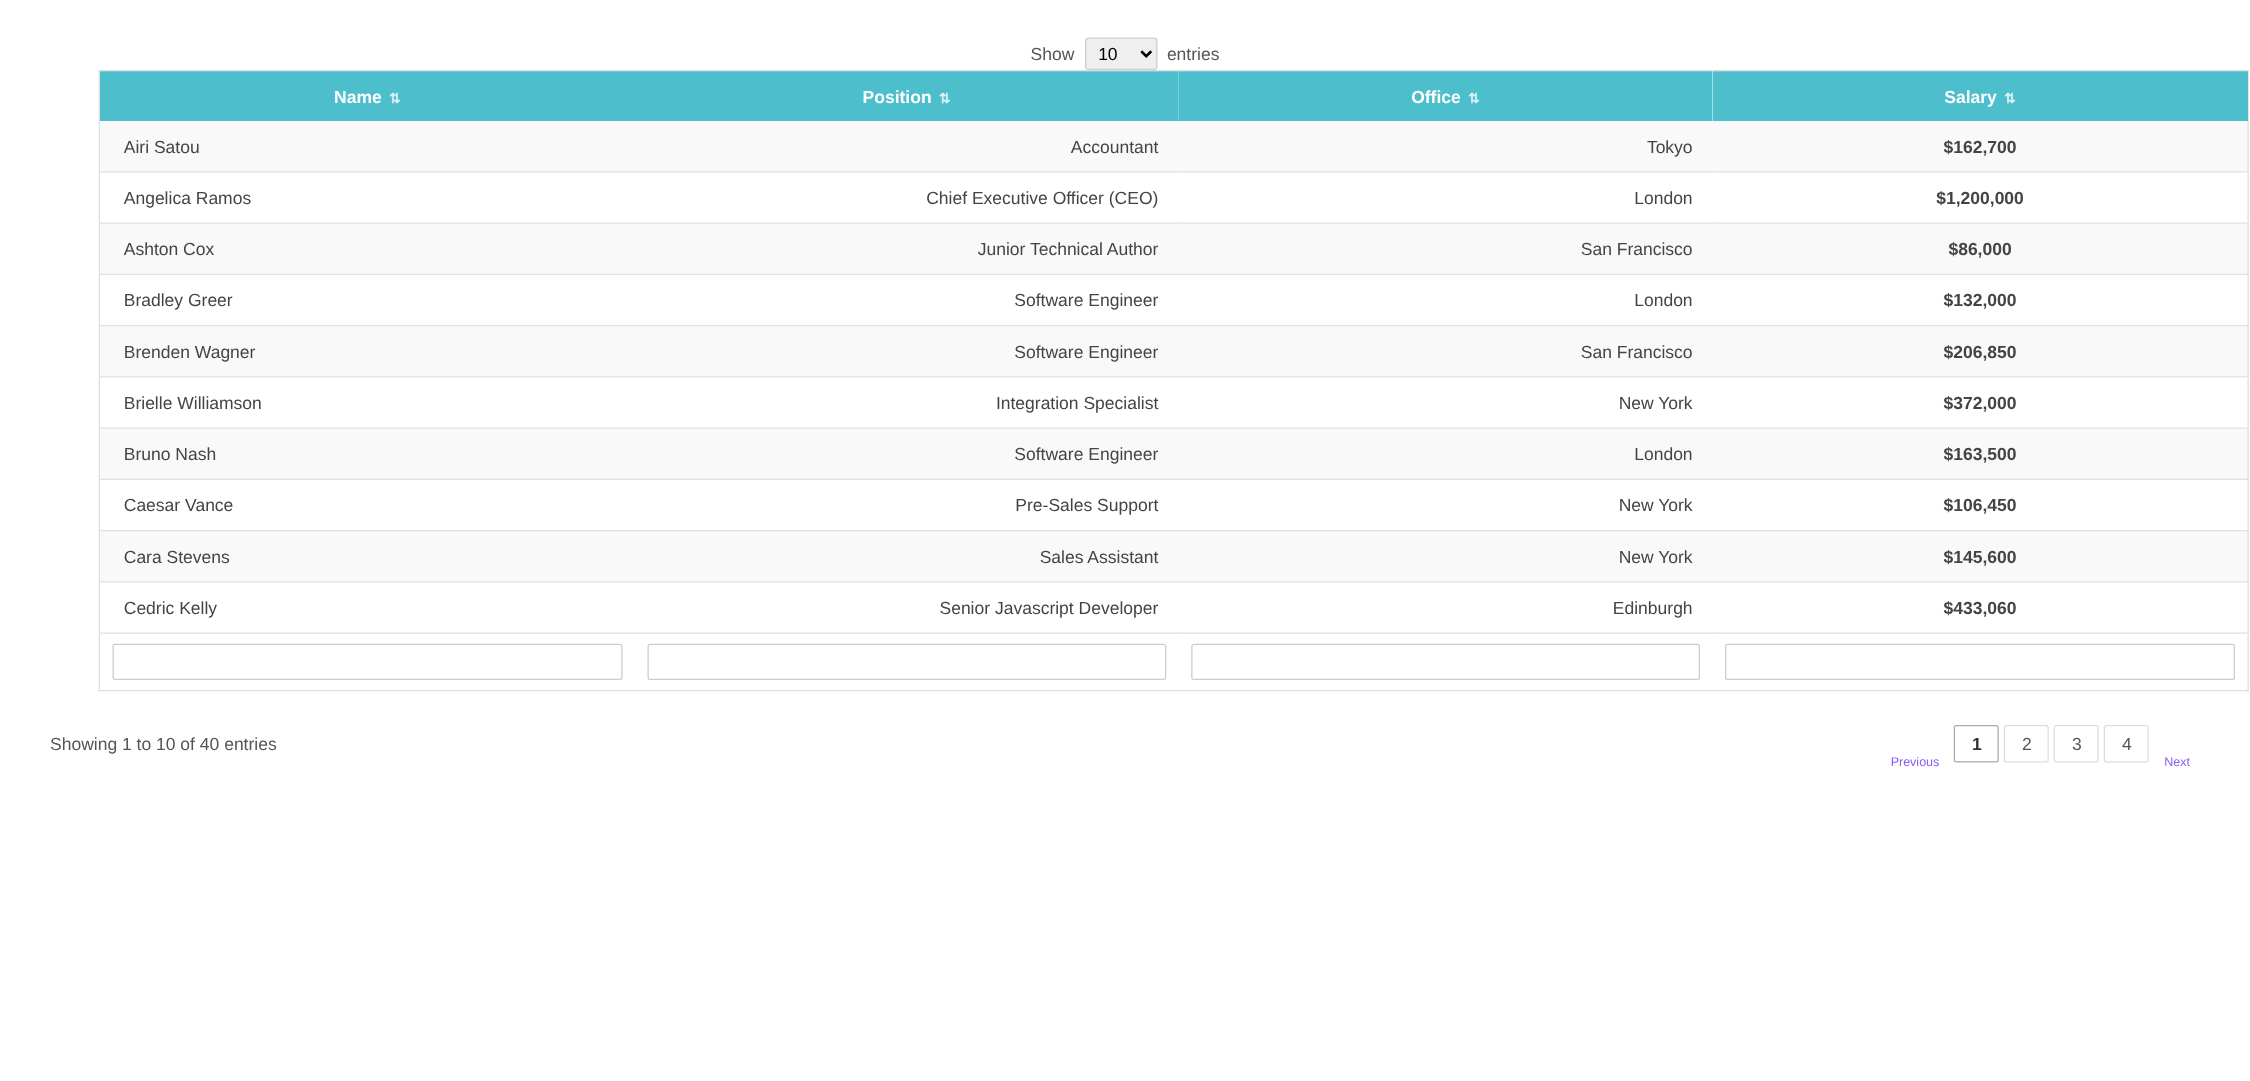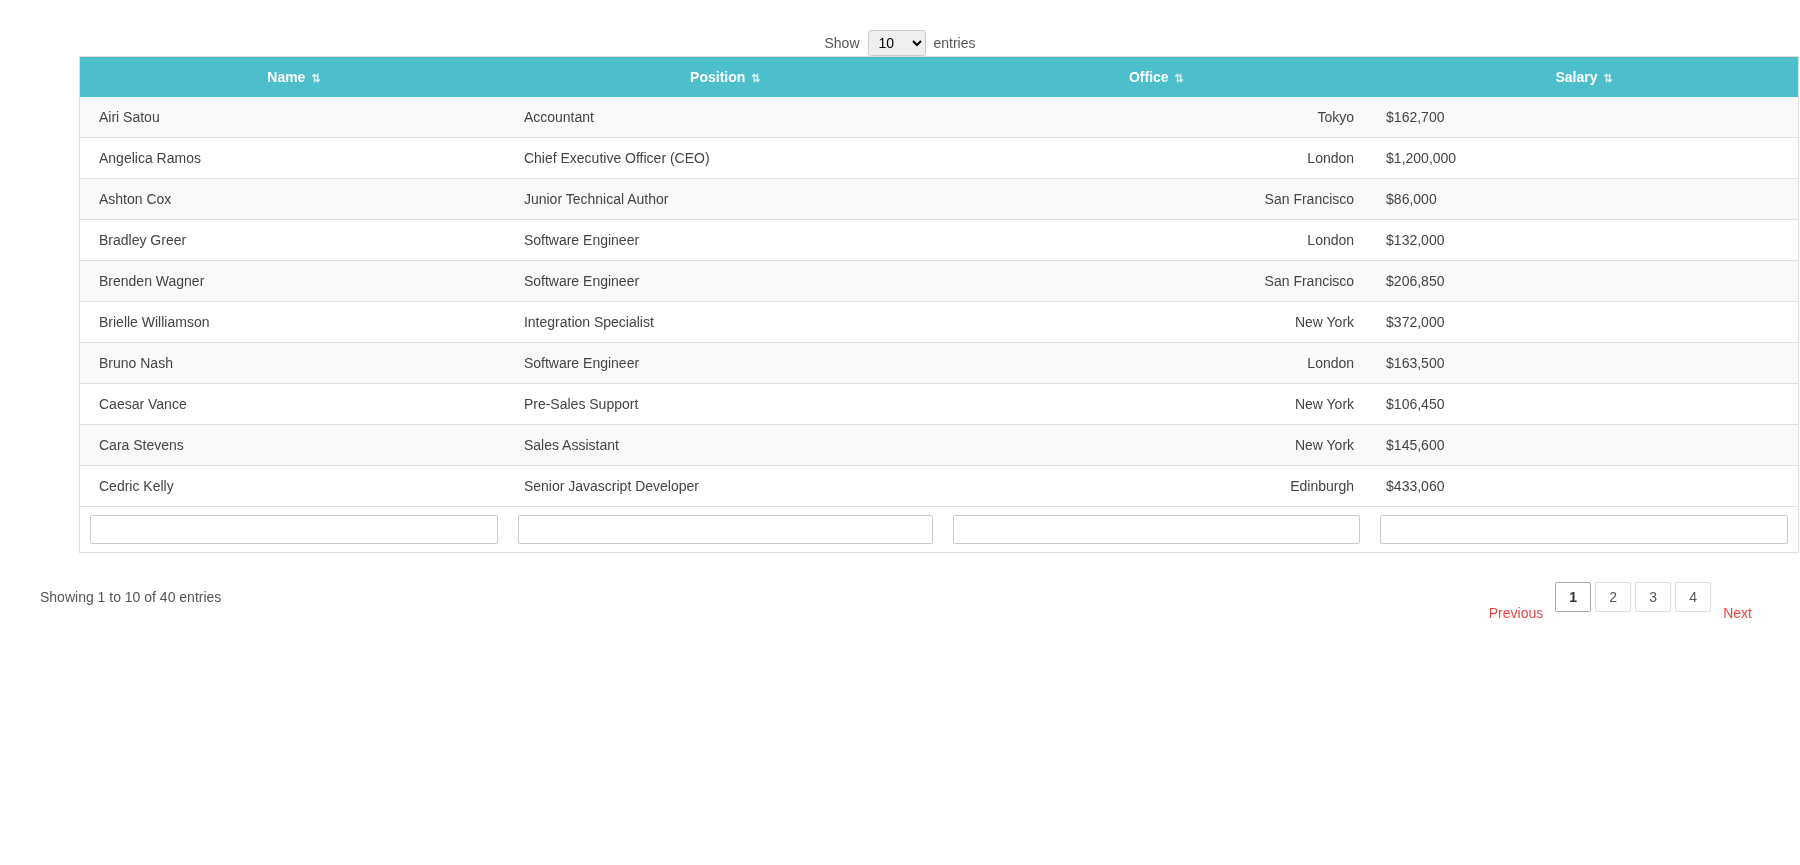--- a/index.html
+++ b/index.html
@@ -77,27 +77,28 @@
     .data-table tbody td {
       padding: 12px 16px;
       font-size: 14px;
       color: #444;
     }
     .data-table tbody td:first-child {
       text-align: left;
       padding-left: 19px;
     }
     .data-table tbody td:nth-child(2) {
-      text-align: left;
+      text-align: right;
     }
     .data-table tbody td:nth-child(3) {
       text-align: right;
     }
     .data-table tbody td:nth-child(4) {
-      text-align: left;
+      text-align: center;
+      font-weight: bold;
     }
     .data-table tfoot tr td input {
       width: 100%;
       border: 1px solid #ccc;
       padding: 6px 8px;
       font-size: 13px;
       border-radius: 2px;
       outline: none;
     }
     .data-table tfoot tr td {
@@ -130,22 +131,22 @@
     .pagination .page-btn.active {
       background: #fff;
       border: 1px solid #aaa;
       color: #333;
       font-weight: bold;
     }
     .pagination .prev-next {
       border: none;
       background: none;
       cursor: pointer;
-      font-size: 14px;
-      color: #ef4444;
+      font-size: 10px;
+      color: #8b5cf6;
       padding: 6px 8px;
       margin-top: 32px;
     }
   </style>
 </head>
 <body>
 
 <div class="top-controls">
   <div class="show-entries">
     <span>Show</span>

